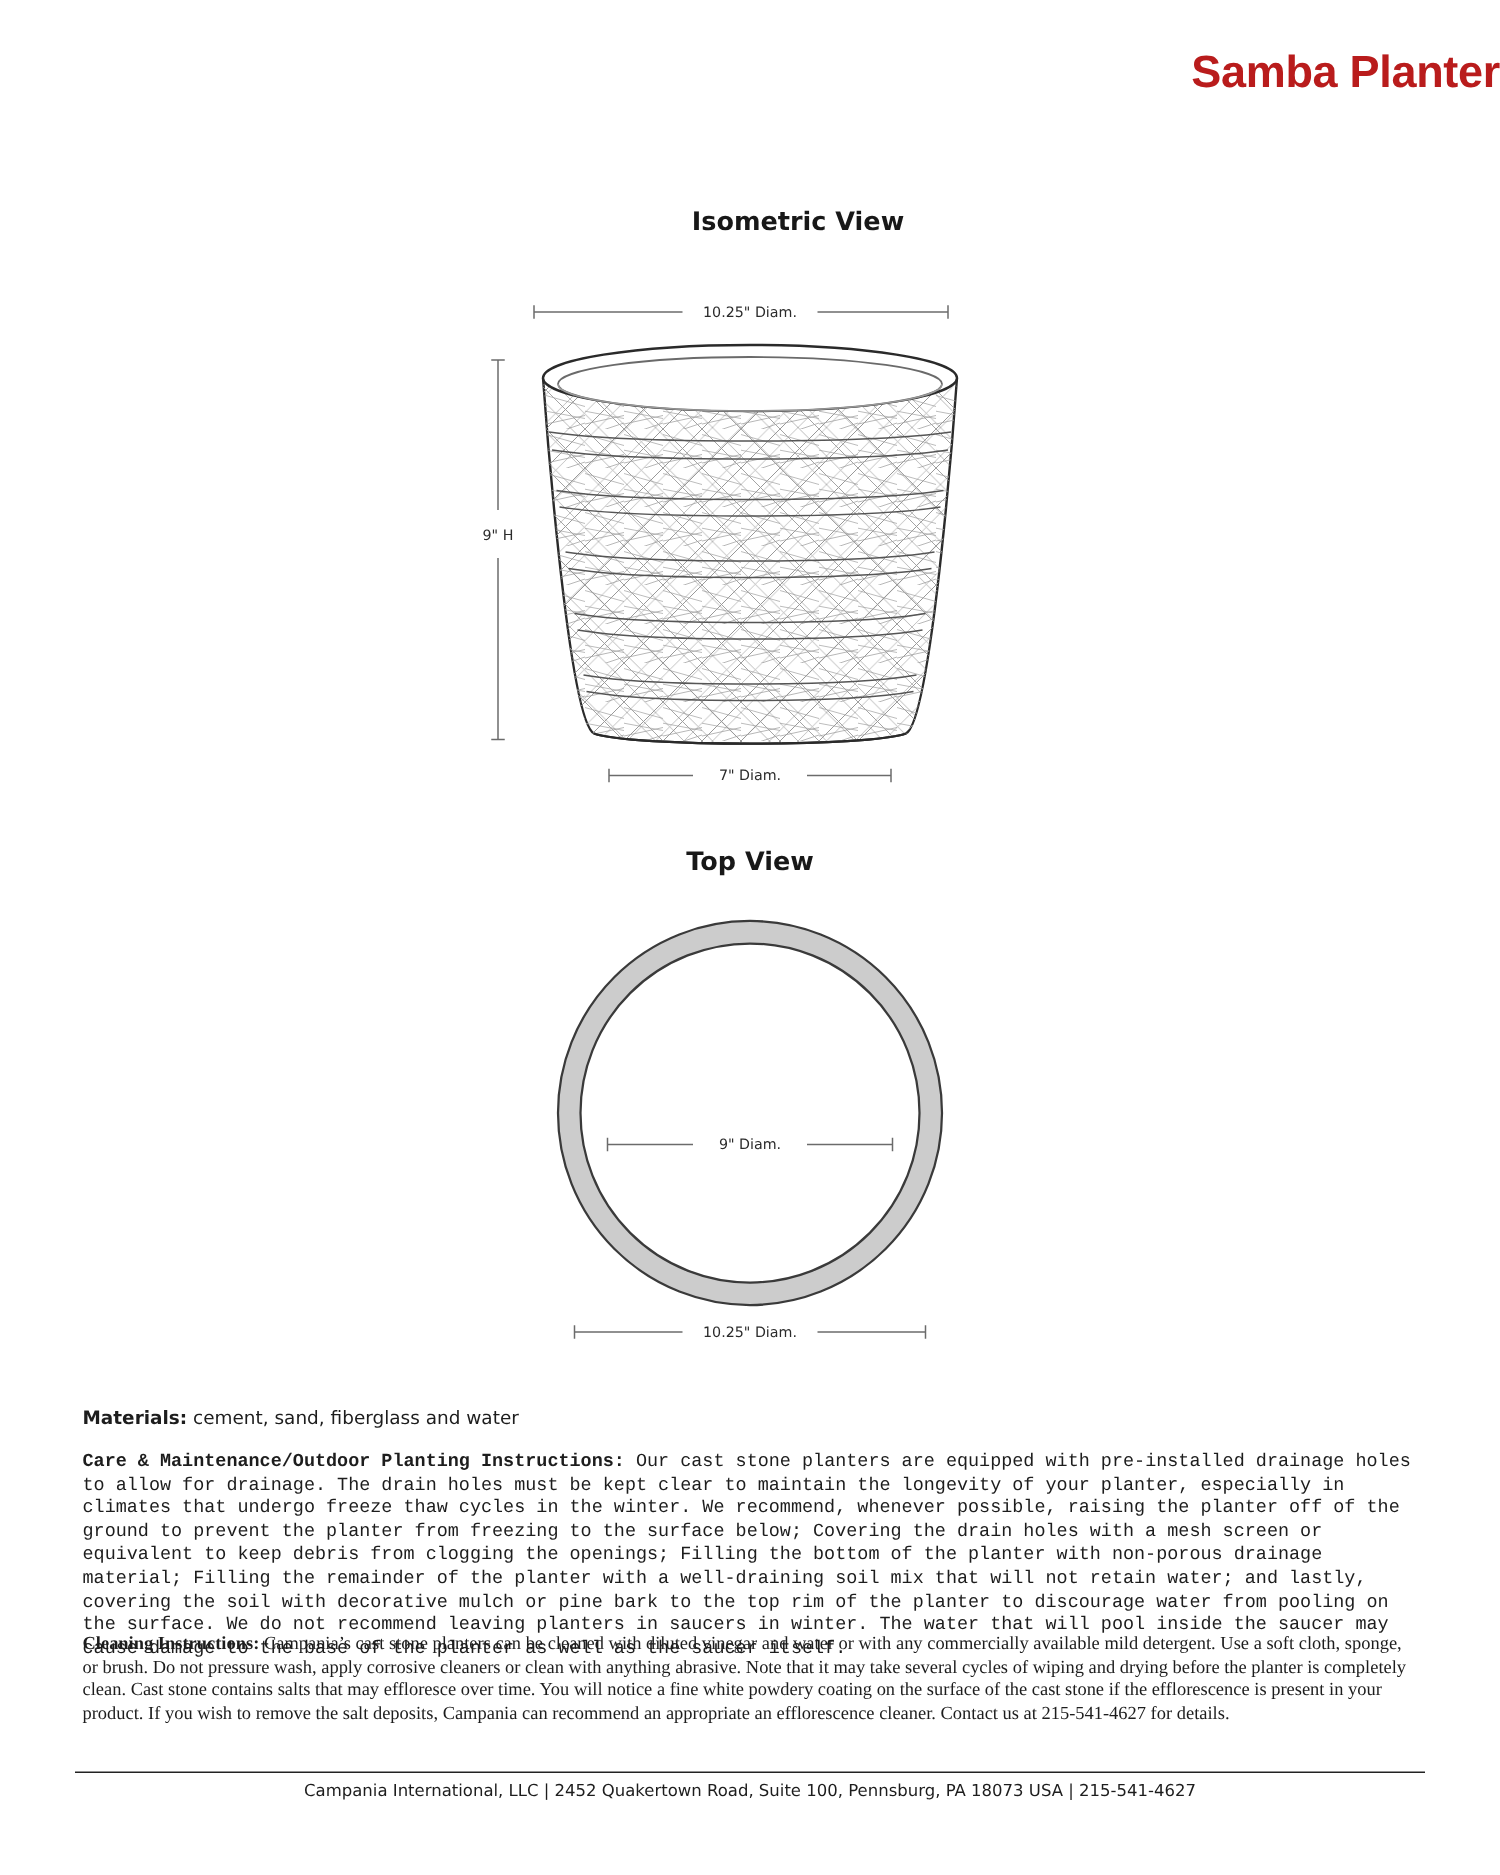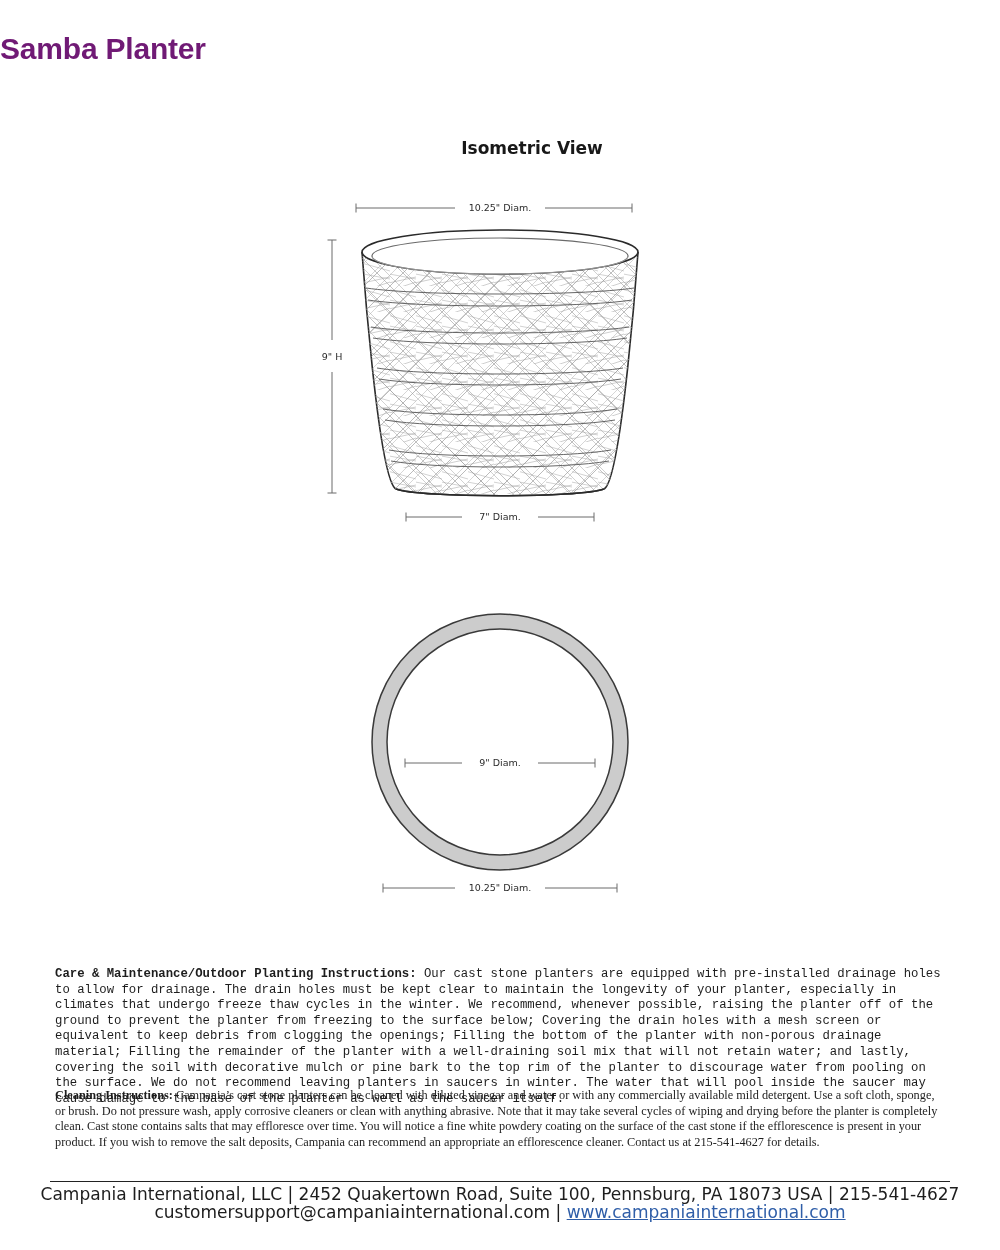--- a/index.html
+++ b/index.html
@@ -21,25 +21,25 @@
     width: 1000px;
     height: 1250px;
   }
 
   
   .page-title {
     position: absolute;
     top: 32px;
     left: 0;
     width: 1000px;
-    text-align: left;
+    text-align: right;
     font-size: 30px;
     font-weight: bold;
     letter-spacing: -0.2px;
-    color: #701a75;
+    color: #b91c1c;
     font-family: "Liberation Sans", sans-serif;
   }
 
   
   .view-heading {
     position: absolute;
     width: 1000px;
     left: 0;
     text-align: center;
     font-size: 17px;
@@ -99,21 +99,21 @@
     height: 0;
     border-top: 1.3px solid #222222;
   }
   .footer {
     position: absolute;
     left: 0;
     top: 1185px;
     width: 1000px;
     text-align: center;
     font-family: "DejaVu Sans", sans-serif;
-    font-size: 17px;
+    font-size: 11px;
     line-height: 18px;
     color: #1d1d1d;
   }
   .footer a, .footer .link {
     color: #2f5ea8;
     text-decoration: underline;
   }
 </style>
 </head>
 <body>
@@ -204,20 +204,21 @@
       <g>
         <line class="dim-line" x1="406" y1="517" x2="462" y2="517"></line>
         <line class="dim-line" x1="538" y1="517" x2="594" y2="517"></line>
         <line class="dim-tick" x1="406" y1="512.5" x2="406" y2="521.5"></line>
         <line class="dim-tick" x1="594" y1="512.5" x2="594" y2="521.5"></line>
         <text class="dim-label" x="500" y="520" text-anchor="middle">7" Diam.</text>
       </g>
     </svg>
   </div>
 
+  <div class="view-heading" id="top-heading">Top View</div>
 
   <div class="drawing" style="left:0px; top:600px;">
     <svg width="1000" height="320" viewBox="0 0 1000 320">
 
       <circle cx="500" cy="142" r="128" fill="#cccccc" stroke="#3a3a3a" stroke-width="1.5"></circle>
 
       <circle cx="500" cy="142" r="113" fill="#ffffff" stroke="#3a3a3a" stroke-width="1.5"></circle>
 
       <g>
         <line class="dim-line" x1="405" y1="163" x2="462" y2="163"></line>
@@ -230,30 +231,30 @@
       <g>
         <line class="dim-line" x1="383" y1="288" x2="455" y2="288"></line>
         <line class="dim-line" x1="545" y1="288" x2="617" y2="288"></line>
         <line class="dim-tick" x1="383" y1="283.5" x2="383" y2="292.5"></line>
         <line class="dim-tick" x1="617" y1="283.5" x2="617" y2="292.5"></line>
         <text class="dim-label" x="500" y="291" text-anchor="middle">10.25" Diam.</text>
       </g>
     </svg>
   </div>
 
+  <div class="body-block" id="materials-block">
+    <b>Materials:</b><span> cement, sand, fiberglass and water</span>
+  </div>
 
   <div class="body-block" id="care-block">
     <b>Care &amp; Maintenance/Outdoor Planting Instructions:</b><span> Our cast stone planters are equipped with pre-installed drainage holes to allow for drainage. The drain holes must be kept clear to maintain the longevity of your planter, especially in climates that undergo freeze thaw cycles in the winter.  We recommend, whenever possible, raising the planter off of the ground to prevent the planter from freezing to the surface below; Covering the drain holes with a mesh screen or equivalent to keep debris from clogging the openings; Filling the bottom of the planter with non-porous drainage material; Filling the remainder of the planter with a well-draining soil mix that will not retain water; and lastly, covering the soil with decorative mulch or pine bark to the top rim of the planter to discourage water from pooling on the surface. We do not recommend leaving planters in saucers in winter. The water that will pool inside the saucer may cause damage to the base of the planter as well as the saucer itself.</span>
   </div>
 
   <div class="body-block" id="cleaning-block">
     <b>Cleaning Instructions:</b><span> Campania’s cast stone planters can be cleaned with diluted vinegar and water or with any commercially available mild detergent. Use a soft cloth, sponge, or brush. Do not pressure wash, apply corrosive cleaners or clean with anything abrasive. Note that it may take several cycles of wiping and drying before the planter is completely clean. Cast stone contains salts that may effloresce over time. You will notice a fine white powdery coating on the surface of the cast stone if the efflorescence is present in your product. If you wish to remove the salt deposits, Campania can recommend an appropriate an efflorescence cleaner. Contact us at 215-541-4627 for details.</span>
   </div>
 
   <div class="footer-rule"></div>
   <div class="footer">
     <div>Campania International, LLC | 2452 Quakertown Road, Suite 100, Pennsburg, PA 18073 USA | 215-541-4627</div>
-    <div>
-      <span>customersupport@campaniainternational.com</span><span> | </span><span class="link">www.campaniainternational.com</span>
-    </div>
   </div>
 
 </div>
 
 </body></html>

